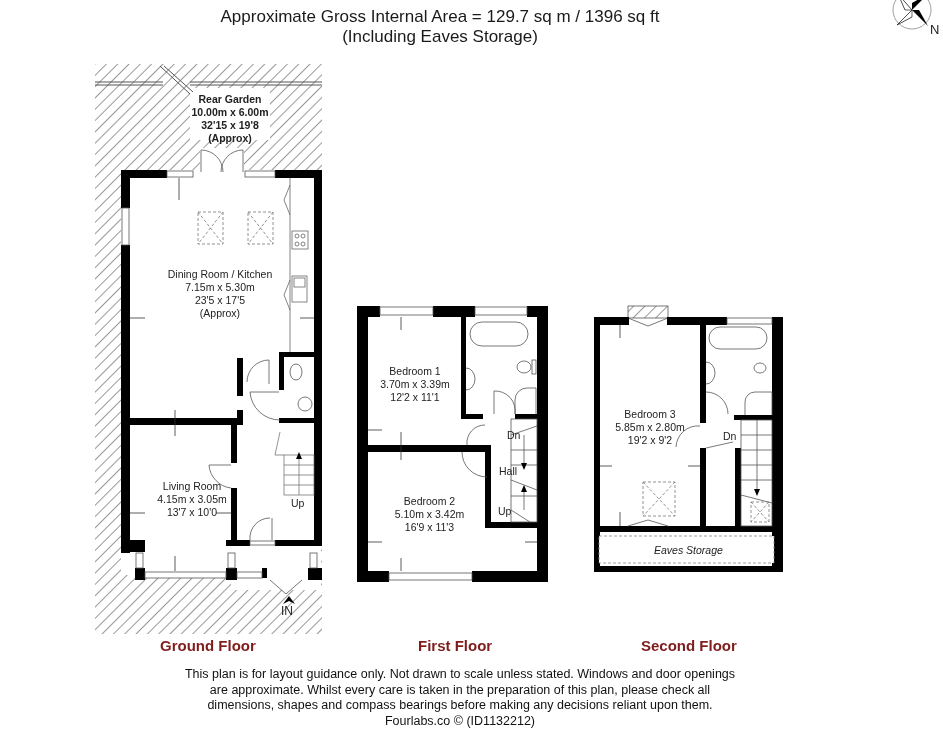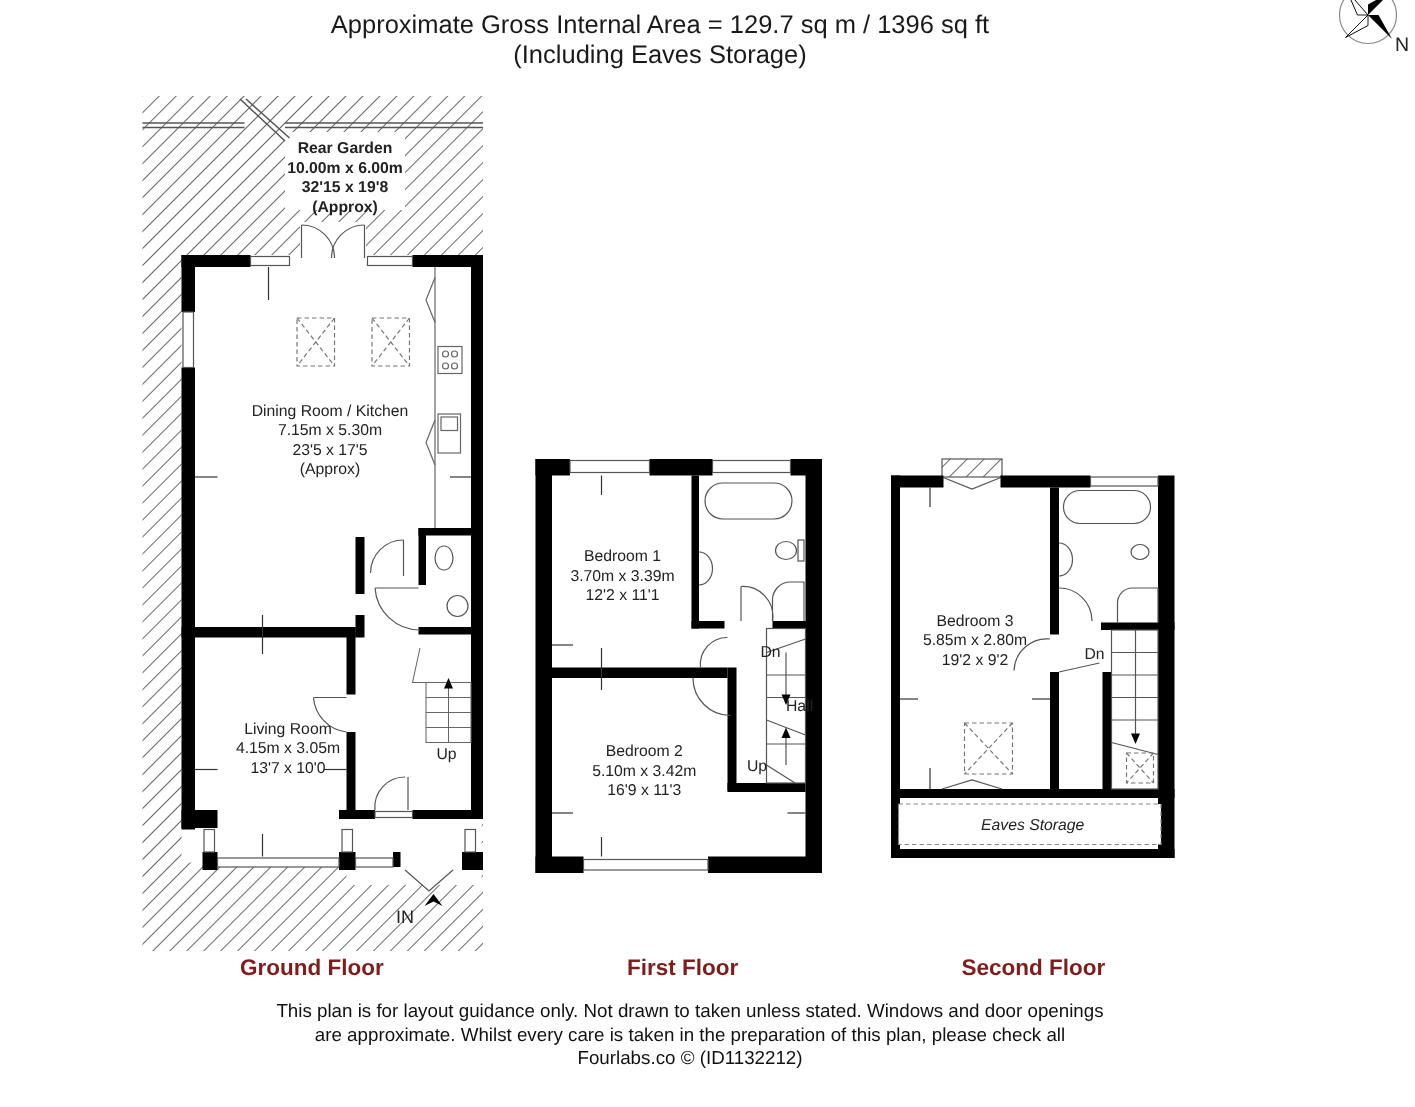--- a/index.html
+++ b/index.html
@@ -280,47 +280,48 @@
   <div>7.15m x 5.30m</div>
   <div>23'5 x 17'5</div>
   <div>(Approx)</div>
 </div>
 <div class="room-label" style="left:130px; top:480px; width:124px;">
   <div>Living Room</div>
   <div>4.15m x 3.05m</div>
   <div>13'7 x 10'0</div>
 </div>
 <div class="small-label" style="left:291px; top:497px;">Up</div>
-<div class="small-label" style="left:264px; top:604px; font-size:12px;">IN</div>
+<div class="small-label" style="left:281px; top:604px; font-size:12px;">IN</div>
 
 <div class="room-label" style="left:370px; top:365px; width:90px;">
   <div>Bedroom 1</div>
   <div>3.70m x 3.39m</div>
   <div>12'2 x 11'1</div>
 </div>
 <div class="room-label" style="left:382px; top:495px; width:95px;">
   <div>Bedroom 2</div>
   <div>5.10m x 3.42m</div>
   <div>16'9 x 11'3</div>
 </div>
 <div class="small-label" style="left:507px; top:429px;">Dn</div>
-<div class="small-label" style="left:496px; top:465px;padding-left:28px;">Hall</div>
+<div class="small-label" style="left:471px; top:465px;padding-left:28px;">Hall</div>
 <div class="small-label" style="left:498px; top:505px;">Up</div>
 
 <div class="room-label" style="left:605px; top:408px; width:90px;">
   <div>Bedroom 3</div>
   <div>5.85m x 2.80m</div>
   <div>19'2 x 9'2</div>
 </div>
 <div class="small-label" style="left:723px; top:430px;">Dn</div>
 <div class="small-label" style="left:654px; top:544px;font-style:italic;">Eaves Storage</div>
 
 <div class="small-label" style="left:930px; top:22px; font-size:13px;">N</div>
 
 <div class="floor-label" style="left:160px; top:637px;">Ground Floor</div>
 <div class="floor-label" style="left:418px; top:637px;">First Floor</div>
 <div class="floor-label" style="left:641px; top:637px;">Second Floor</div>
 
 <div class="disclaimer" style="top:667px;">
-  <div>This plan is for layout guidance only. Not drawn to taken unless stated. Windows and door openings</div>
+  <div>This plan is for layout guidance only. Not drawn to scale unless stated. Windows and door openings</div>
   <div>are approximate. Whilst every care is taken in the preparation of this plan, please check all</div>
+  <div>dimensions, shapes and compass bearings before making any decisions reliant upon them.</div>
   <div>Fourlabs.co © (ID1132212)</div>
 </div>
 
 </body></html>

